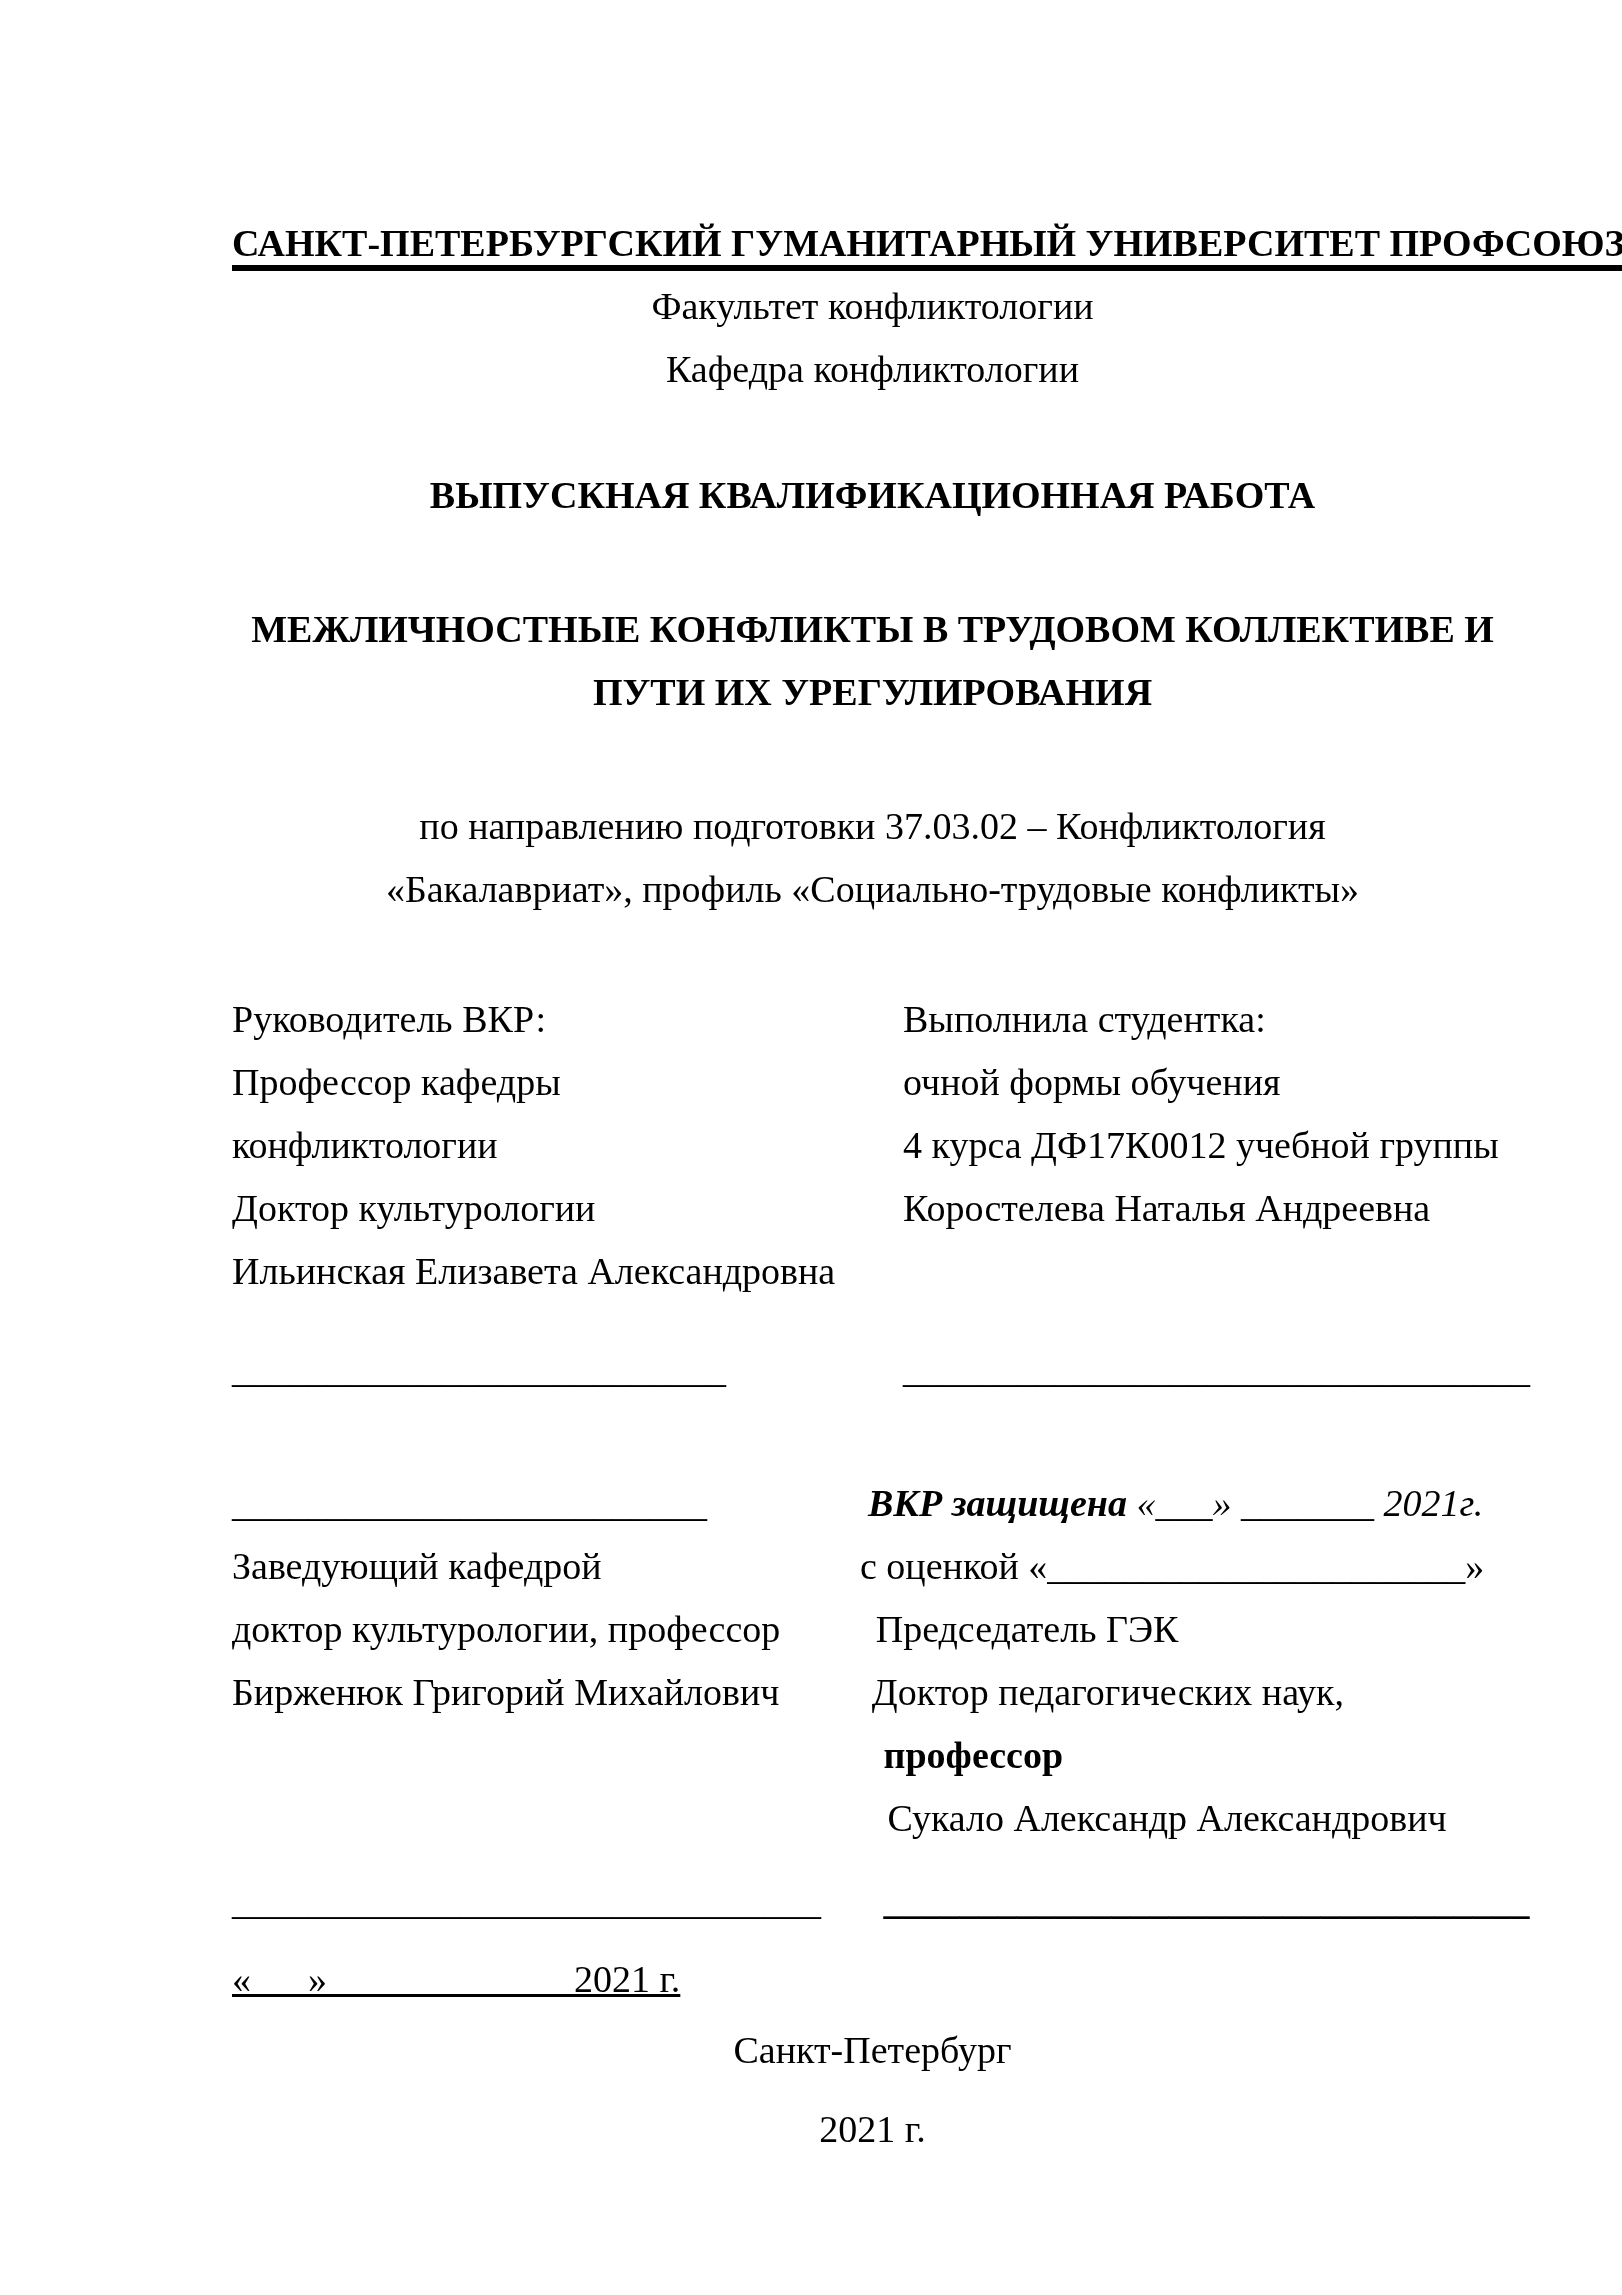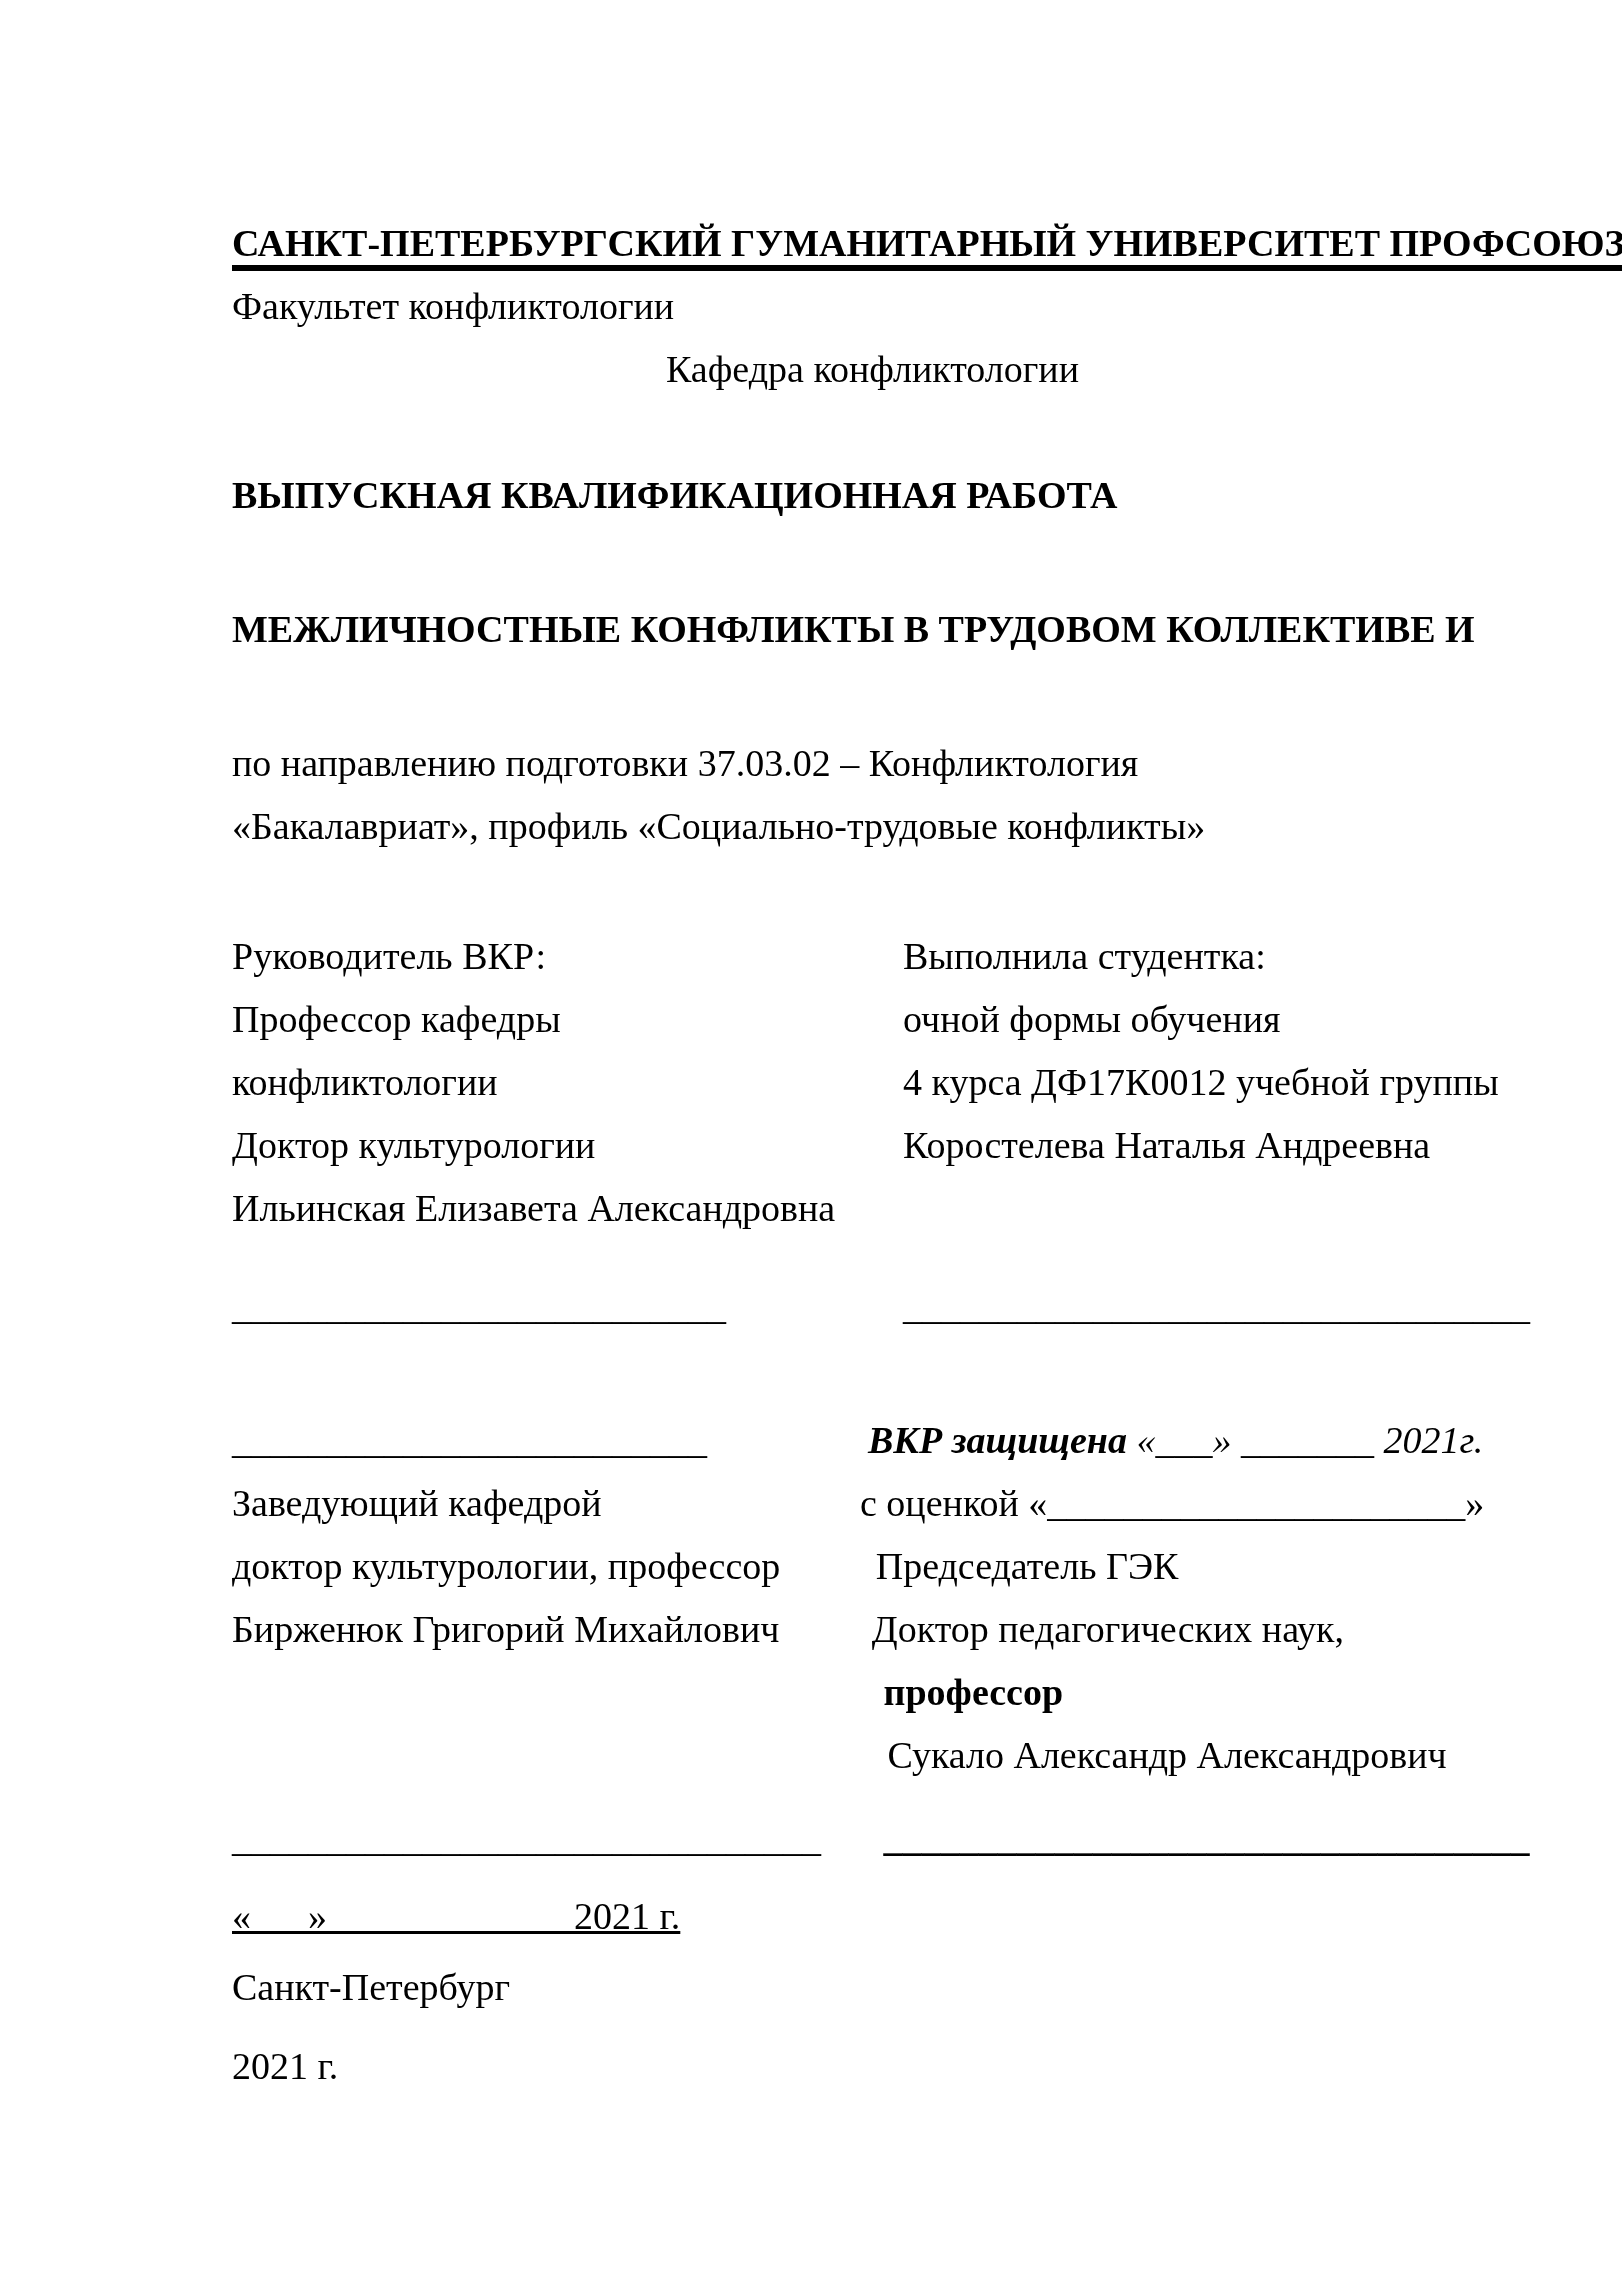--- a/index.html
+++ b/index.html
@@ -17,21 +17,21 @@
     font-size: 38px;
     box-sizing: border-box;
     padding: 212px 110px 0 232px;
     overflow: hidden;
   }
   .line {
     line-height: 63px;
     height: 63px;
     white-space: nowrap;
   }
-  .center { text-align: left; }
+  .center { text-align: center; }
   .right  { text-align: center; }
   .bold   { font-weight: bold; }
   .univ-title {
     font-weight: bold;
     text-align: center;
     text-decoration: underline;
     text-decoration-thickness: 6.3px;
     text-underline-offset: 9.4px;
   }
   .grid2 {
@@ -61,20 +61,21 @@
 
 <div class="page">
 
   <div class="line univ-title">САНКТ-ПЕТЕРБУРГСКИЙ ГУМАНИТАРНЫЙ УНИВЕРСИТЕТ ПРОФСОЮЗОВ</div>
   <div class="line center">Факультет конфликтологии</div>
   <div class="line right">Кафедра конфликтологии</div>
 
   <div class="line center bold mt-worktype">ВЫПУСКНАЯ КВАЛИФИКАЦИОННАЯ РАБОТА</div>
 
   <div class="line center bold mt-title">МЕЖЛИЧНОСТНЫЕ КОНФЛИКТЫ В ТРУДОВОМ КОЛЛЕКТИВЕ И</div>
+  <div class="line center bold">ПУТИ ИХ УРЕГУЛИРОВАНИЯ</div>
 
   <div class="line center mt-program">по направлению подготовки 37.03.02 – Конфликтология</div>
   <div class="line center">«Бакалавриат», профиль «Социально-трудовые конфликты»</div>
 
   <div class="grid2 mt-columns">
     <div>
       <div class="line">Руководитель ВКР:</div>
       <div class="line">Профессор кафедры</div>
       <div class="line">конфликтологии</div>
       <div class="line">Доктор культурологии</div>

